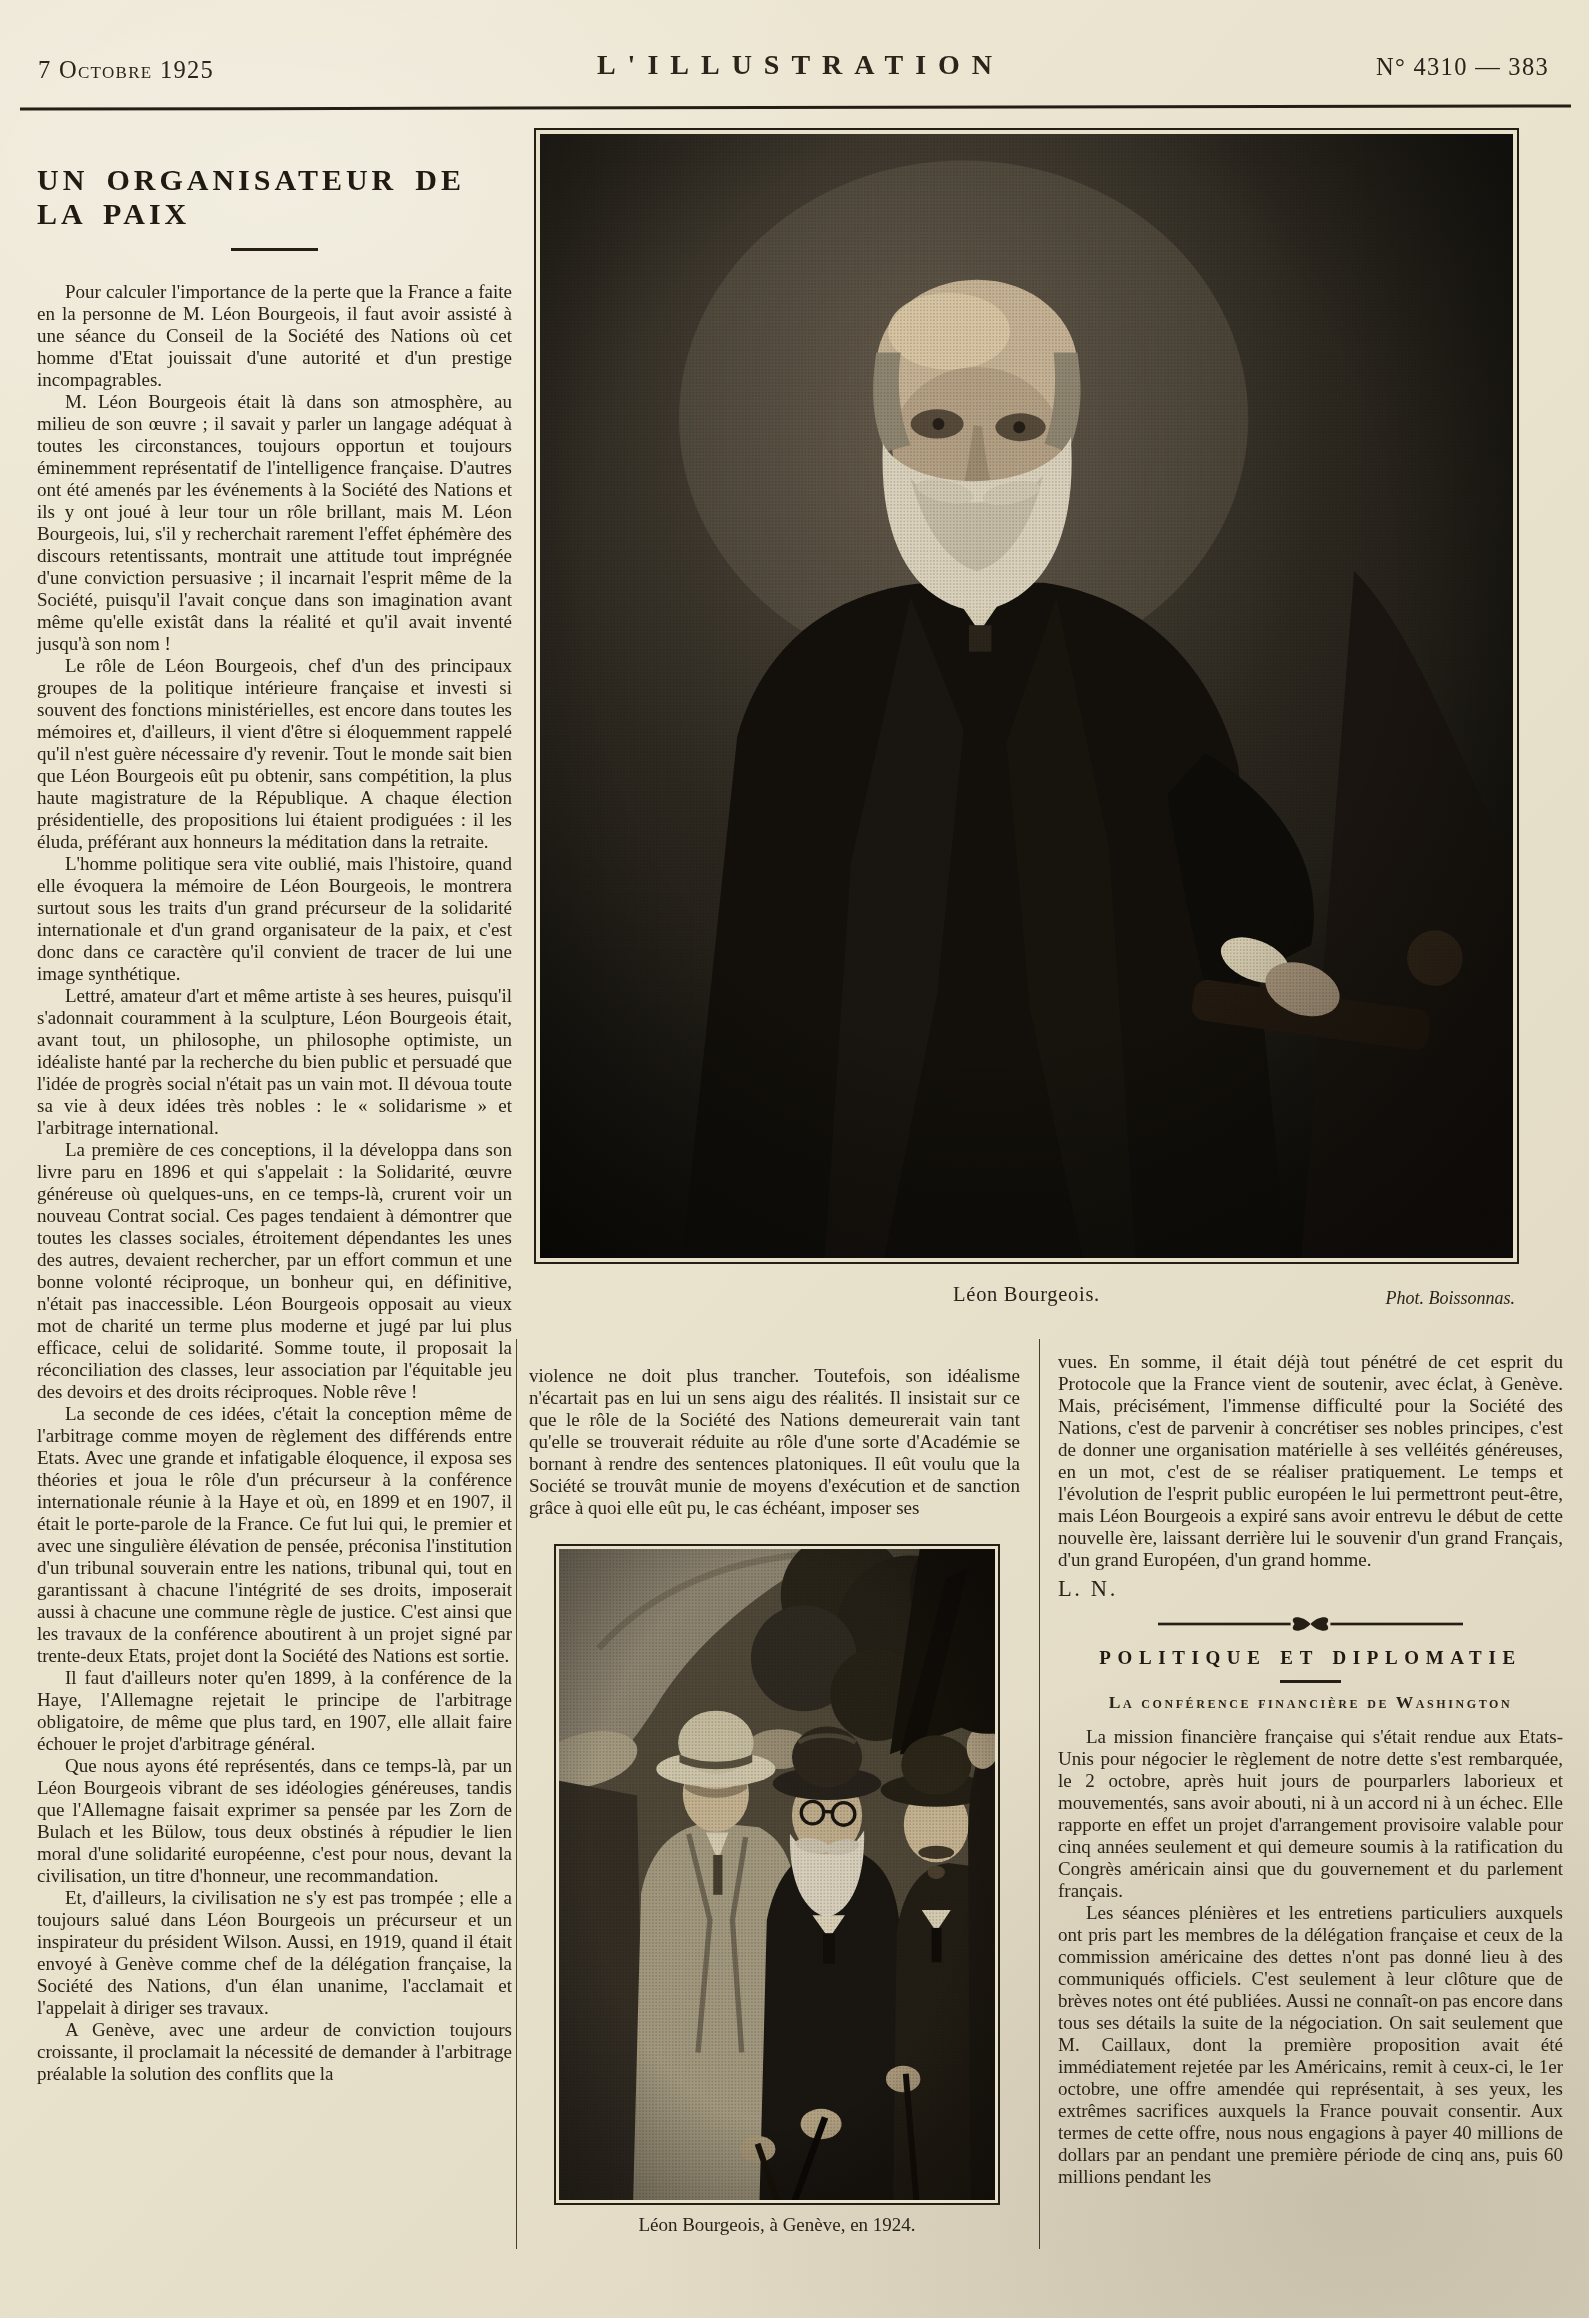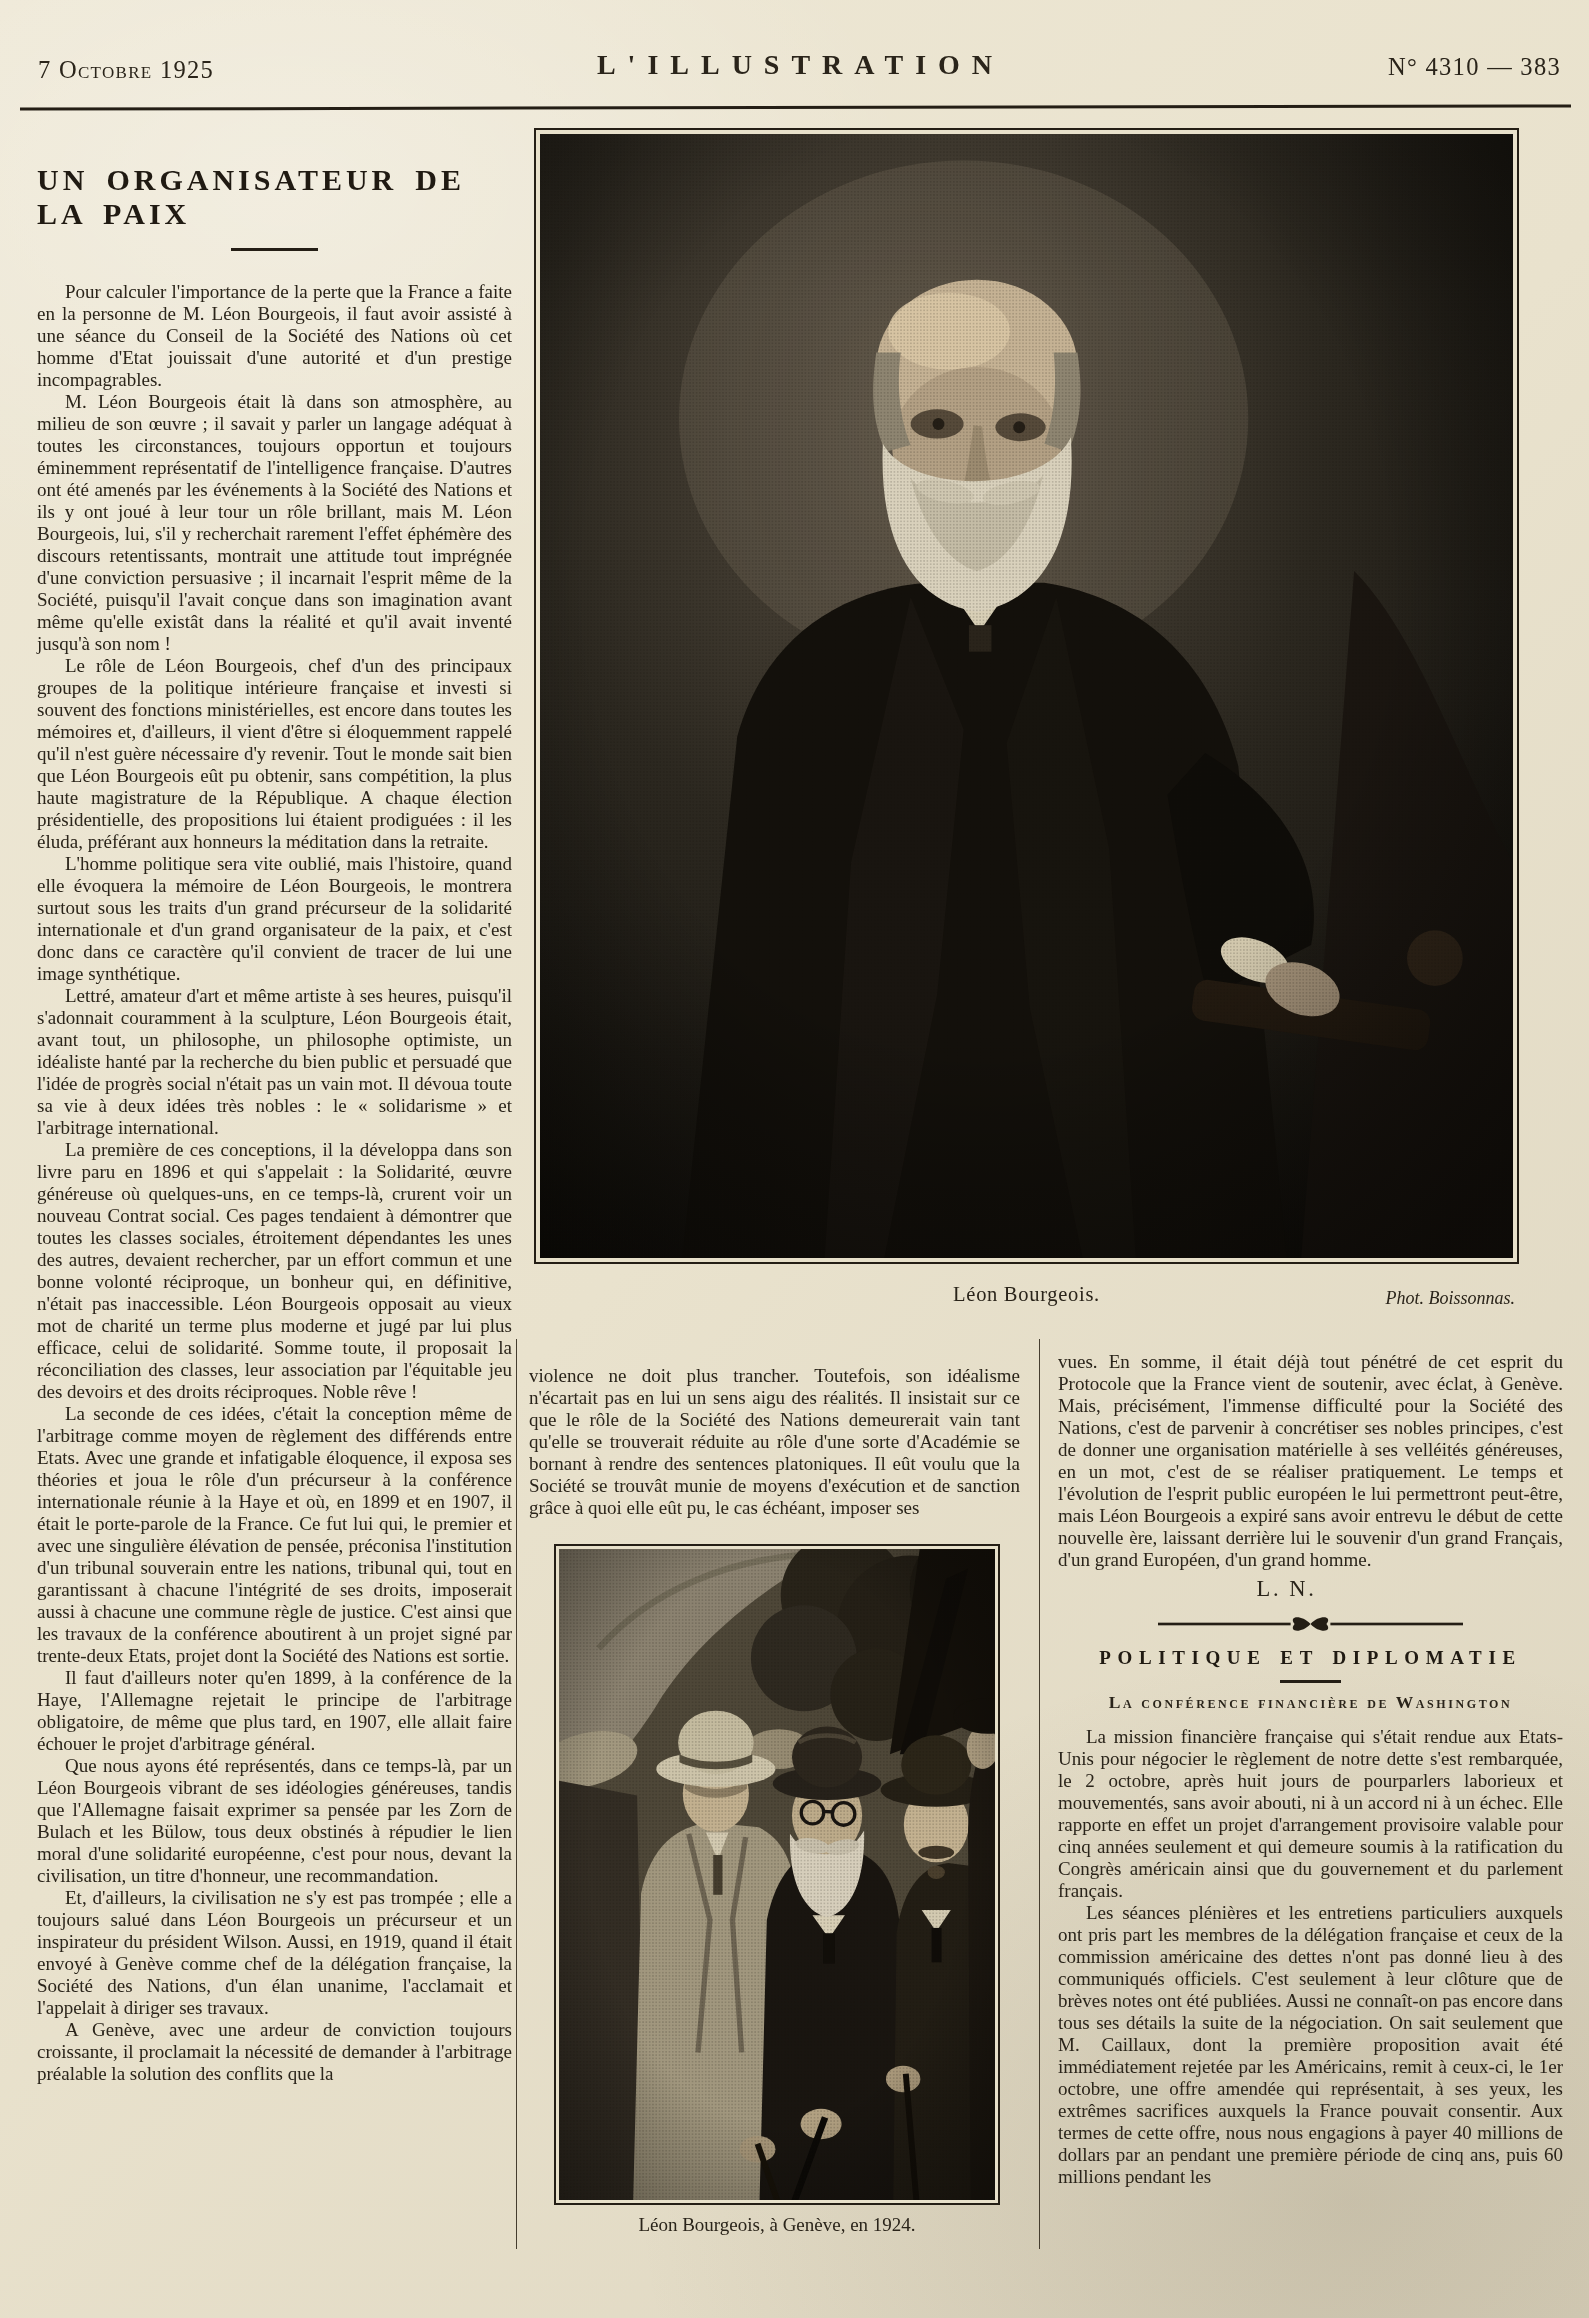--- a/index.html
+++ b/index.html
@@ -8,21 +8,21 @@
     background:
       radial-gradient(1059px 662px at 18% 8%, rgba(255,255,255,.28), rgba(255,255,255,0) 60%),
       radial-gradient(1192px 927px at 85% 95%, rgba(92,82,58,.18), rgba(92,82,58,0) 60%),
       linear-gradient(133deg,#eee8d6 0%,#e9e2cd 48%,#ddd5bf 100%);
     font-family:"Liberation Serif","DejaVu Serif",serif;
     color:#2a241a;
   }
   
   .header-date{position:absolute;left:38px;top:56px;font-size:24.5px;letter-spacing:1.3px;font-variant:small-caps;}
   .masthead{position:absolute;left:12px;right:0;top:49px;text-align:center;font-size:28px;font-weight:bold;letter-spacing:12px;}
-  .issue{position:absolute;right:28px;top:53px;font-size:24.5px;letter-spacing:1.3px;font-family:Liberation Serif, serif;}
+  .issue{position:absolute;right:40px;top:53px;font-size:24.5px;letter-spacing:1.3px;font-family:Liberation Serif, serif;}
   .header-rule{position:absolute;left:20px;width:1551px;top:106px;height:2.6px;background:#241e15;transform:rotate(-.12deg);}
   
   .col-left{position:absolute;left:37px;top:163px;width:475px;}
   .article-title{font-size:30px;font-weight:bold;letter-spacing:4px;word-spacing:6.6px;color:#201a12;}
   .title-rule{width:87px;height:3.3px;background:#241e15;margin:17px auto 30px;}
   .body-par{font-size:19px;line-height:22px;text-align:justify;text-indent:28px;margin:0;}
   .body-par.no-indent{text-indent:0;}
   
   .photo-frame{position:absolute;border:2px solid #241e15;background:#e7e0ca;box-sizing:border-box;}
   .portrait-frame{left:534px;top:128px;width:985px;height:1136px;padding:4px;}
@@ -34,21 +34,21 @@
     background-size:3.3px 3.3px;pointer-events:none;}
   .portrait-caption{position:absolute;left:534px;top:1283px;width:985px;text-align:center;font-size:20.5px;letter-spacing:0.7px;}
   .portrait-credit{position:absolute;right:74px;top:1288px;font-size:18px;font-style:italic;}
   .group-caption{position:absolute;left:534px;top:2214px;width:486px;text-align:center;font-size:19px;}
   
   .vrule{position:absolute;top:1339px;height:910px;width:1.3px;background:#453d2f;}
   .vrule-a{left:516px;}
   .vrule-b{left:1039px;}
   .col-mid{position:absolute;left:529px;top:1342px;width:491px;margin-top:23px;}
   .col-right{position:absolute;left:1058px;top:1351px;width:505px;}
-  .signature{text-align:center;padding-right:48px;font-size:22.5px;letter-spacing:2.6px;margin-top:5.3px;}
+  .signature{text-align:left;padding-right:48px;font-size:22.5px;letter-spacing:2.6px;margin-top:5.3px;}
   .ornament{display:flex;justify-content:center;margin:12px 0 13.2px;}
   .section-heading{text-align:center;font-size:19px;font-weight:bold;letter-spacing:6.6px;word-spacing:2.6px;margin:4px 0 0;color:#201a12;}
   .section-rule{width:61px;height:2.6px;background:#241e15;margin:10.6px auto 9.3px;}
   .subheading{text-align:center;font-size:17.5px;letter-spacing:2.6px;margin:0 0 13.2px;font-variant:small-caps;font-weight:bold;}
 </style>
 </head>
 <body>
 
 <div class="page">
 

